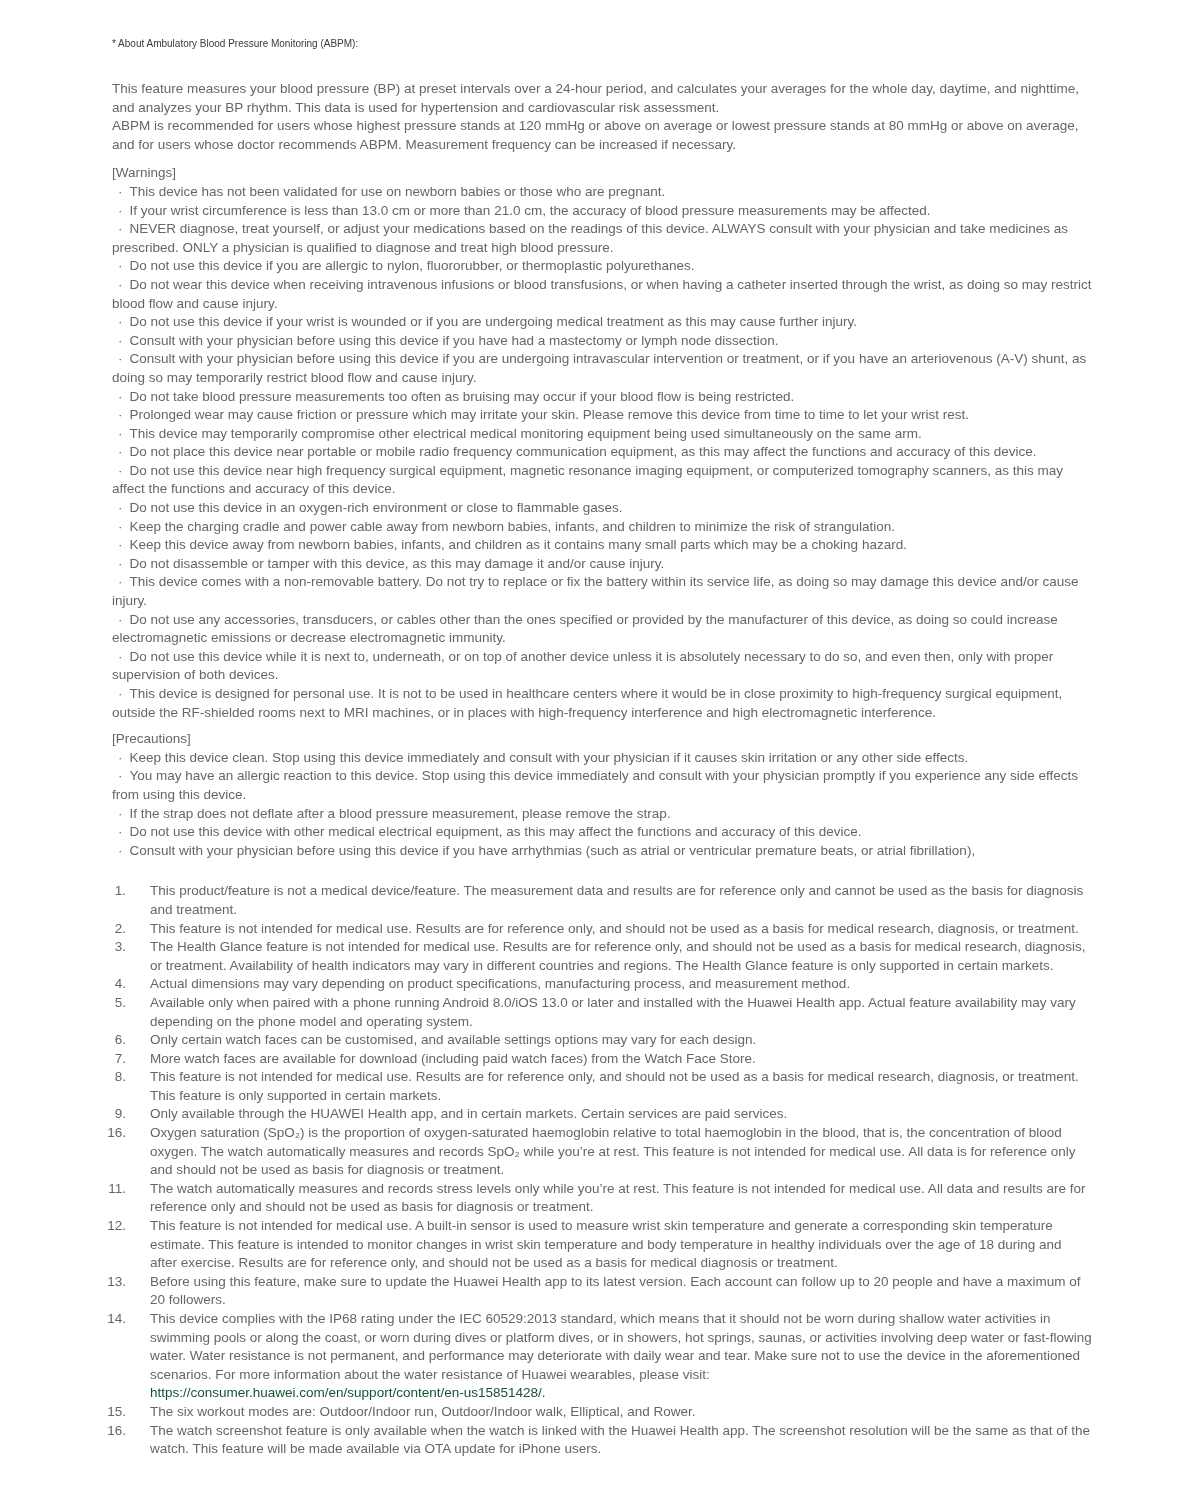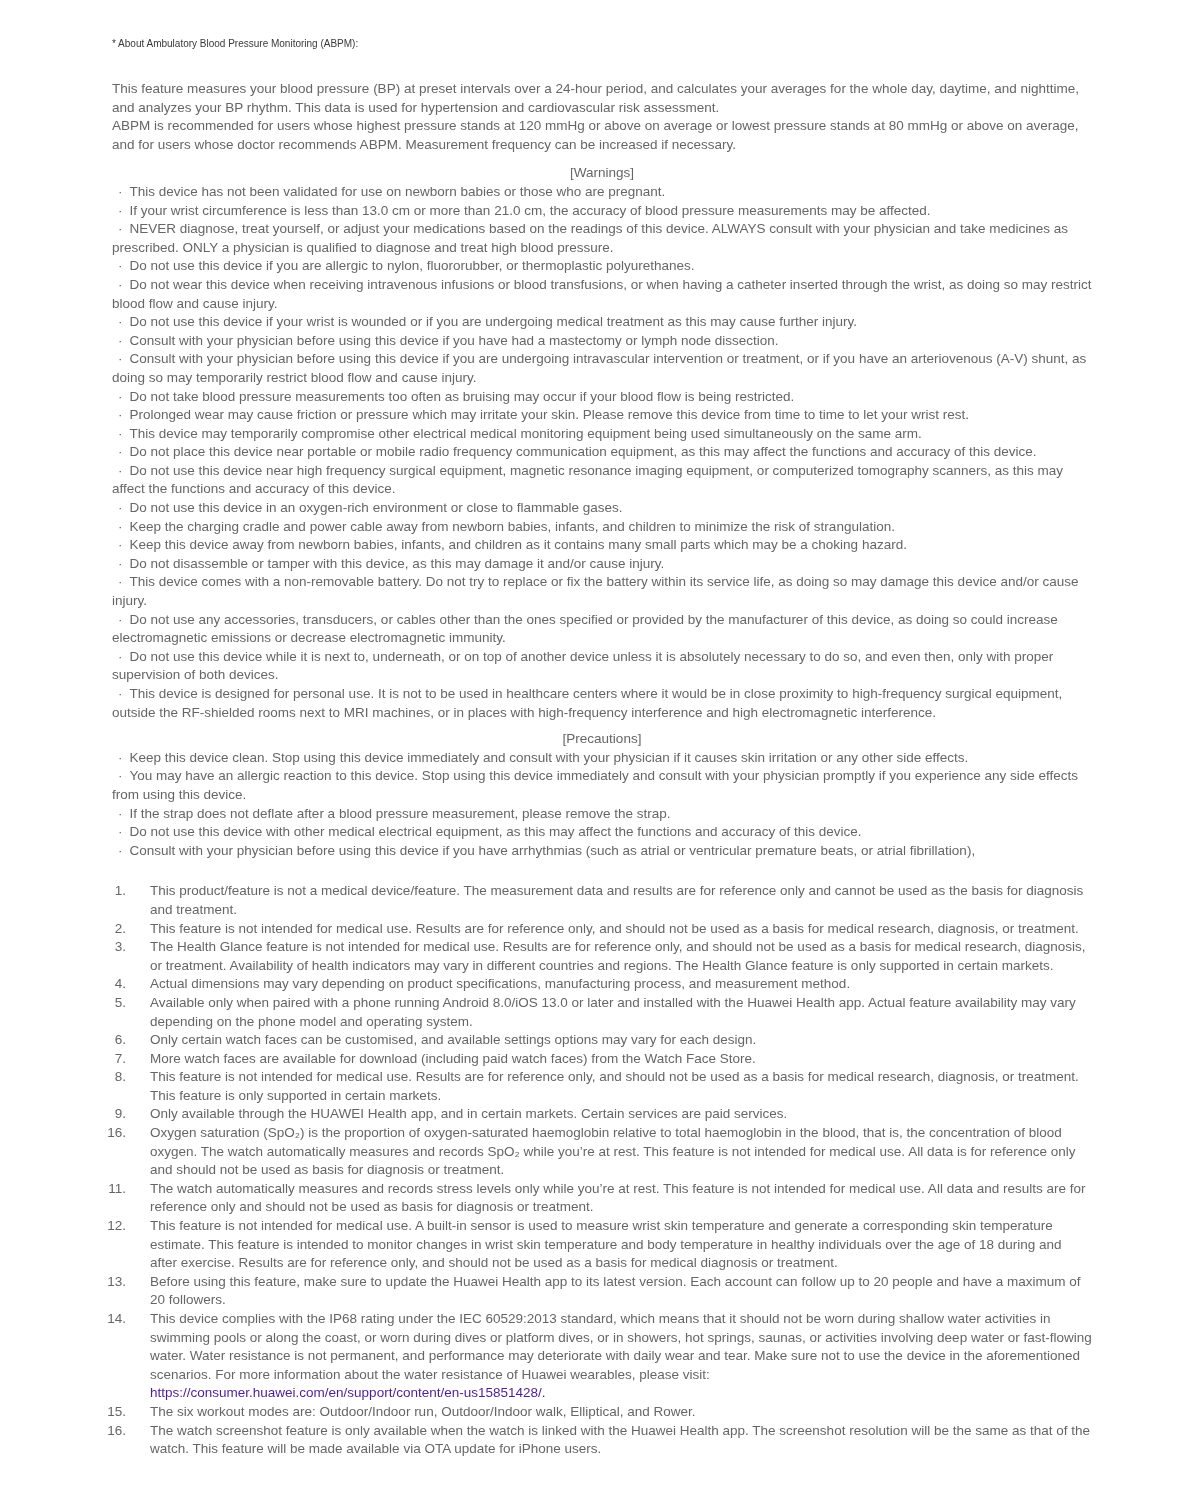--- a/index.html
+++ b/index.html
@@ -19,36 +19,36 @@
     background: #ffffff;
   }
   p { margin: 0; }
   .title {
     color: #3a3a3a;
     font-size: 10px;
     line-height: 20px;
     margin: 0 0 26px 0;
   }
   .intro-line { margin: 0; }
-  .section-heading { margin-top: 10px; text-align: center; }
+  .section-heading { margin-top: 10px; }
   .section-heading.precautions { margin-top: 8px; }
   .bullet { text-indent: 6px; }
   .dot { margin-right: 7px; }
   .notes { margin-top: 22px; }
   .note { display: flex; align-items: flex-start; }
   .note-num {
     flex: 0 0 20px;
     text-align: right;
     margin-left: -6px;
     margin-right: 24px;
     white-space: nowrap;
   }
   .note-body { flex: 1; min-width: 0; }
   .link {
-    color: #4c1d95;
+    color: #14532d;
     display: block;
     cursor: pointer;
   }
 </style>
 </head>
 <body>
 
 <div class="page">
 
   <p class="title">* About Ambulatory Blood Pressure Monitoring (ABPM):</p>

